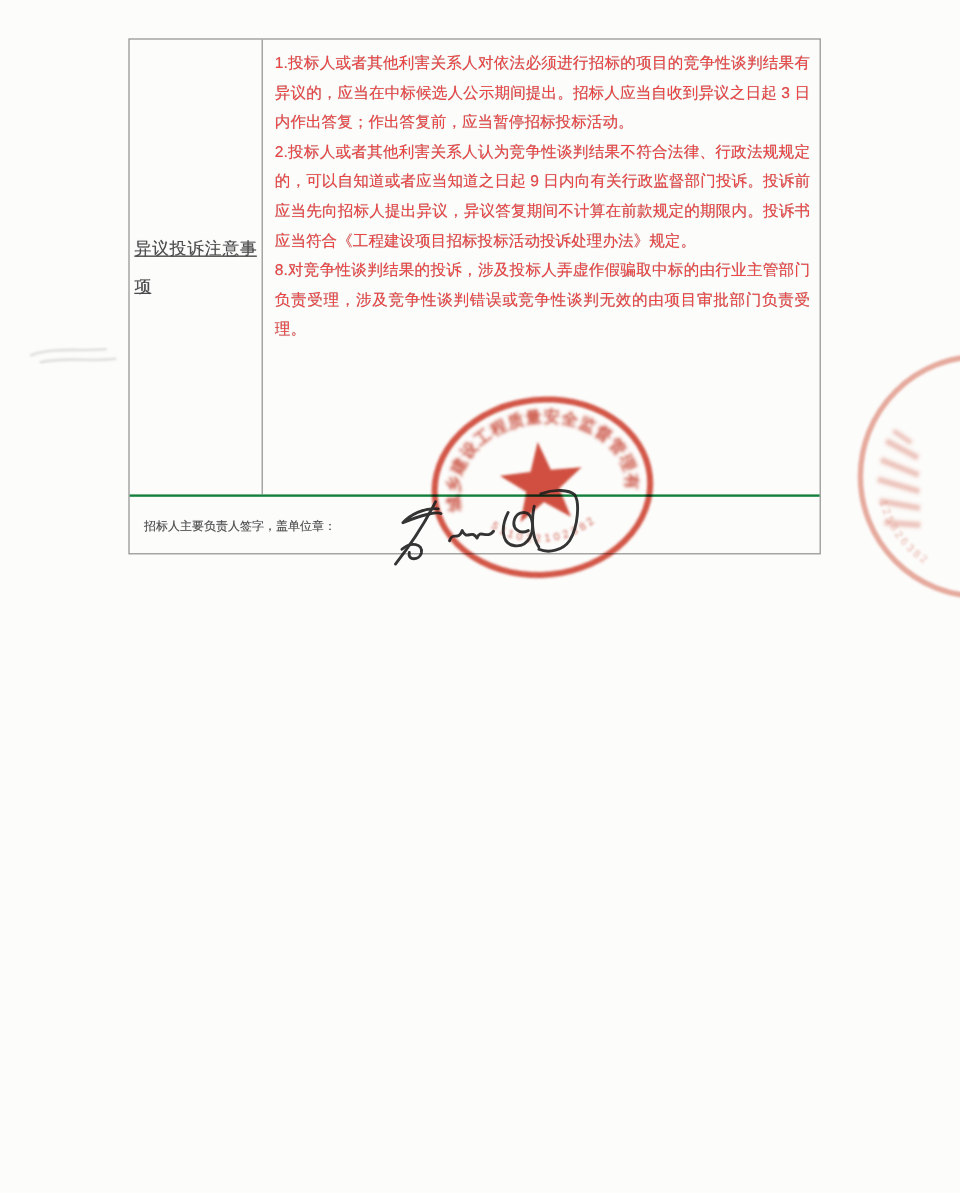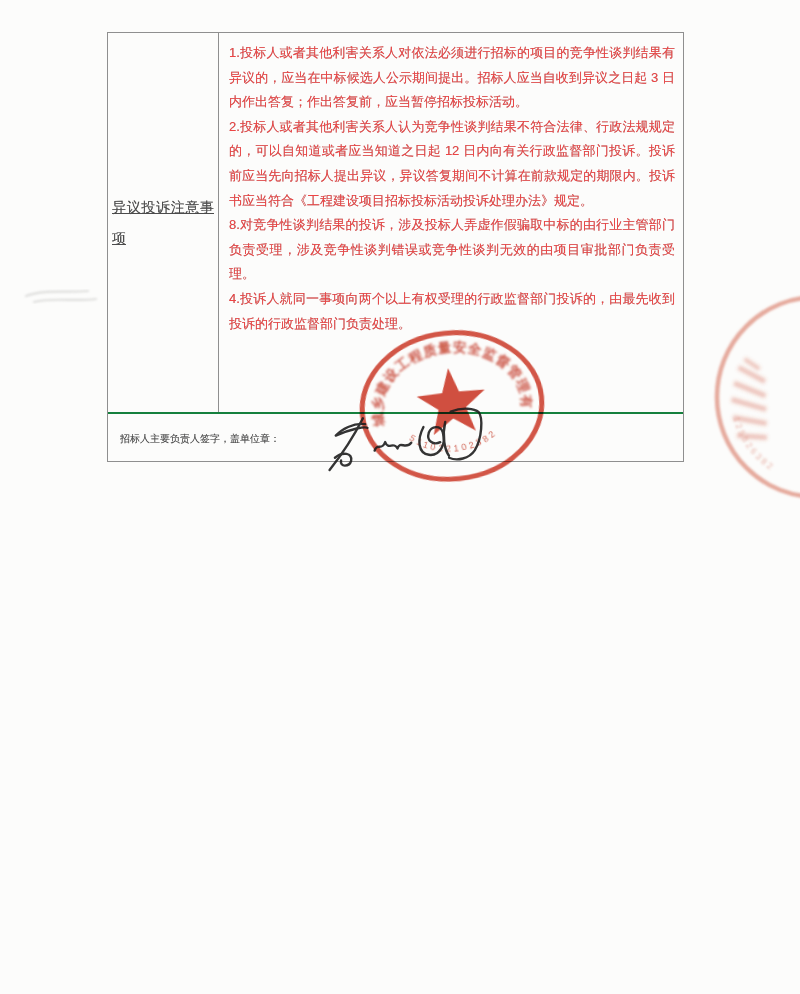--- a/index.html
+++ b/index.html
@@ -81,23 +81,22 @@
       </defs>
   </svg>
 
   <div class="doc-table">
     <div class="body-row">
       <div class="cell cell-left">
         <div>异议投诉注意事项</div>
       </div>
       <div class="cell cell-right">
         <p>1.投标人或者其他利害关系人对依法必须进行招标的项目的竞争性谈判结果有异议的，应当在中标候选人公示期间提出。招标人应当自收到异议之日起 3 日内作出答复；作出答复前，应当暂停招标投标活动。</p>
-        <p>2.投标人或者其他利害关系人认为竞争性谈判结果不符合法律、行政法规规定的，可以自知道或者应当知道之日起 12 日内向有关行政监督部门投诉。投诉前应当先向招标人提出异议，异议答复期间不计算在前款规定的期限内。投诉书应当符合《工程建设项目招标投标活动投诉处理办法》规定。</p>
+        <p>2.投标人或者其他利害关系人认为竞争性谈判结果不符合法律、行政法规规定的，可以自知道或者应当知道之日起 9 日内向有关行政监督部门投诉。投诉前应当先向招标人提出异议，异议答复期间不计算在前款规定的期限内。投诉书应当符合《工程建设项目招标投标活动投诉处理办法》规定。</p>
         <p>8.对竞争性谈判结果的投诉，涉及投标人弄虚作假骗取中标的由行业主管部门负责受理，涉及竞争性谈判错误或竞争性谈判无效的由项目审批部门负责受理。</p>
-        <p>4.投诉人就同一事项向两个以上有权受理的行政监督部门投诉的，由最先收到投诉的行政监督部门负责处理。</p>
       </div>
     </div>
     <div class="sig-row">
       <span>招标人主要负责人签字，盖单位章：</span>
     </div>
   </div>
 
   <svg class="seal-main" viewBox="0 0 200 170">
     <defs>
       <filter id="sealblur">

